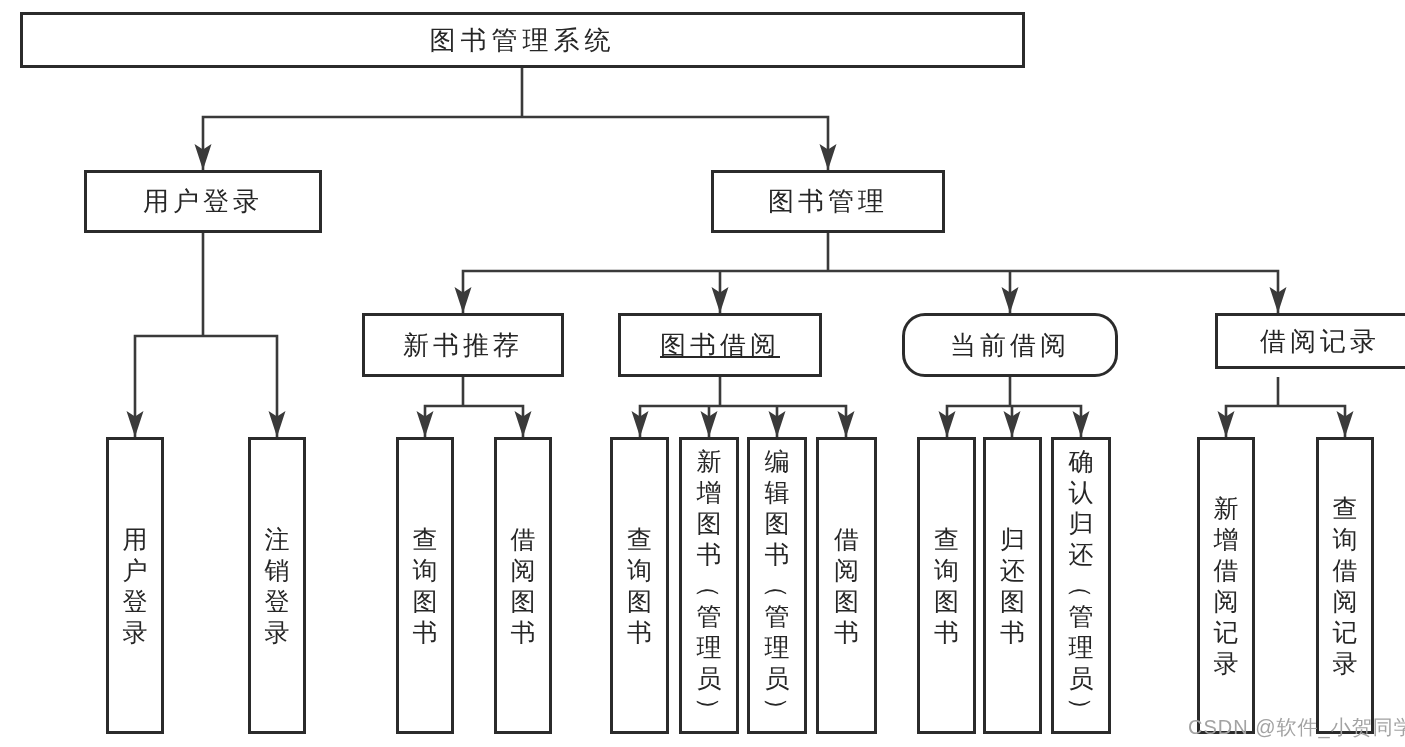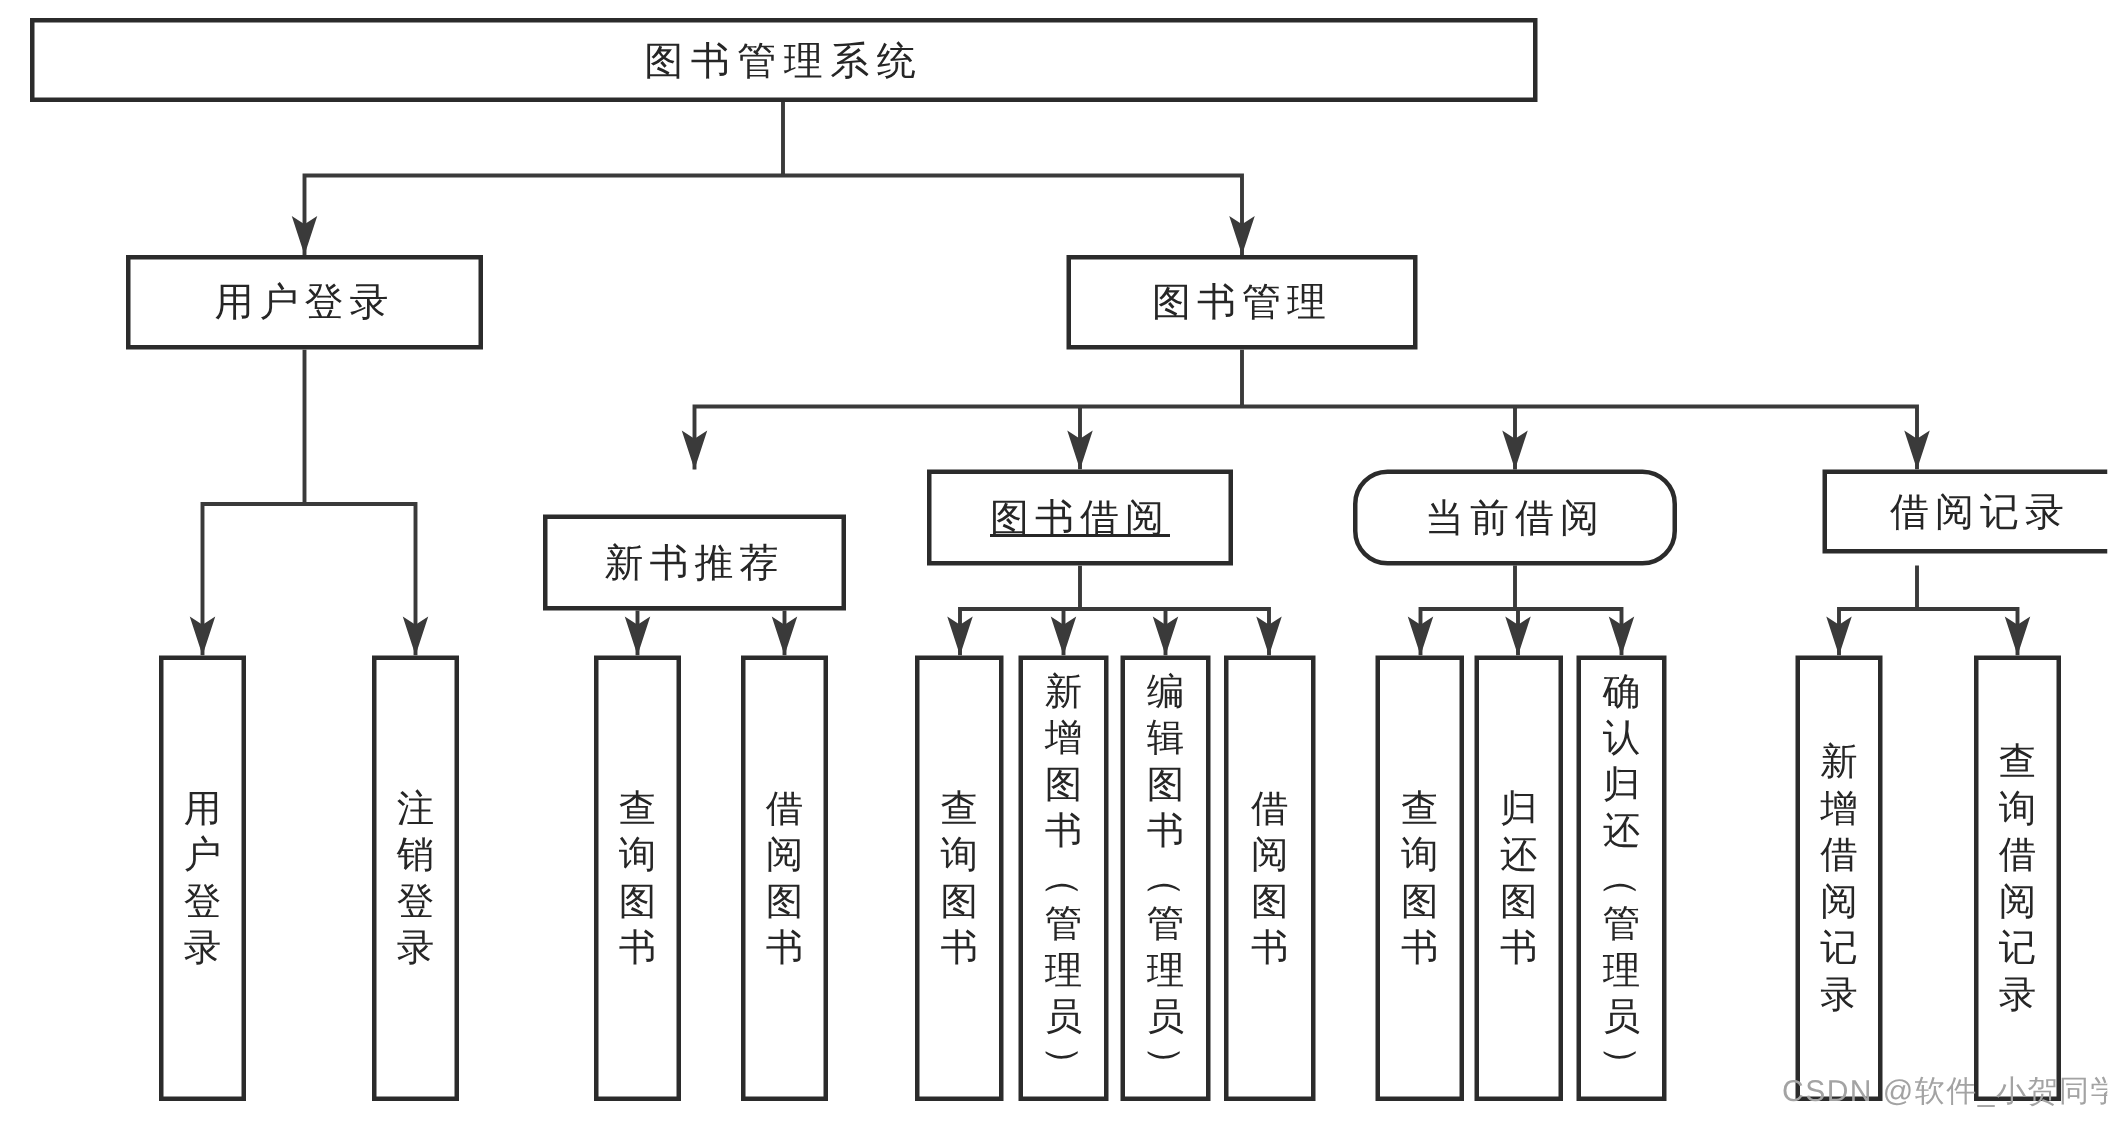--- a/index.html
+++ b/index.html
@@ -82,21 +82,21 @@
     <span class="hlabel">图书管理系统</span>
   </div>
 
   <div class="node" style="left:84px;top:170px;width:238px;height:63px;">
     <span class="hlabel">用户登录</span>
   </div>
   <div class="node" style="left:711px;top:170px;width:234px;height:63px;">
     <span class="hlabel">图书管理</span>
   </div>
 
-  <div class="node" style="left:362px;top:313px;width:202px;height:64px;margin-top:30px;">
+  <div class="node" style="left:362px;top:313px;width:202px;height:64px;">
     <span class="hlabel">新书推荐</span>
   </div>
   <div class="node" style="left:618px;top:313px;width:204px;height:64px;text-decoration:underline;">
     <span class="hlabel">图书借阅</span>
   </div>
   <div class="node" style="left:902px;top:313px;width:216px;height:64px;border-radius:23px;">
     <span class="hlabel">当前借阅</span>
   </div>
   <div class="node" style="left:1215px;top:313px;width:210px;height:56px;">
     <span class="hlabel">借阅记录</span>

